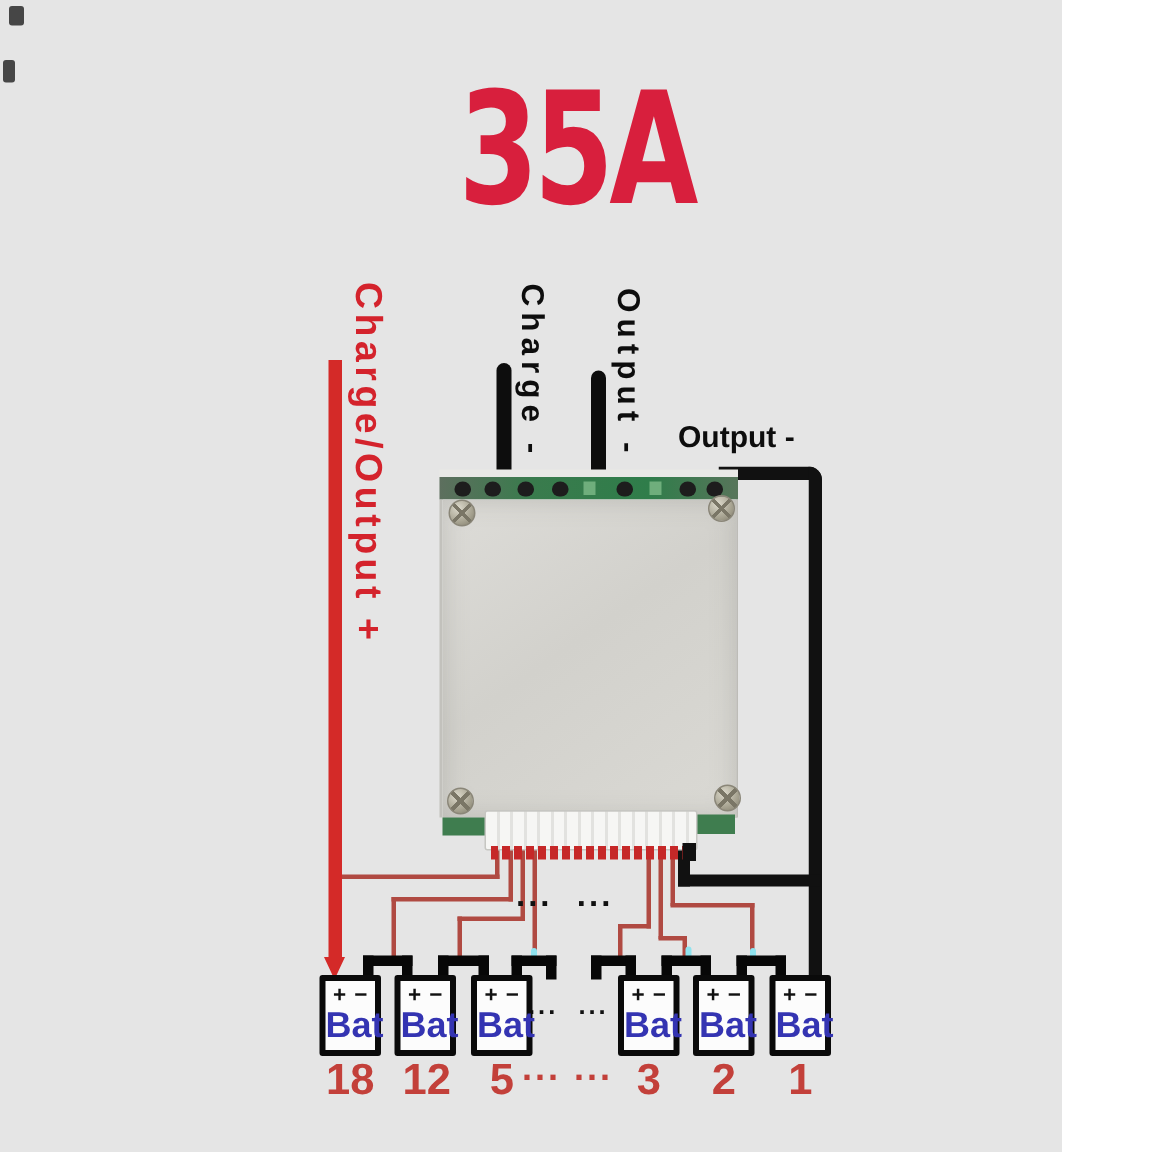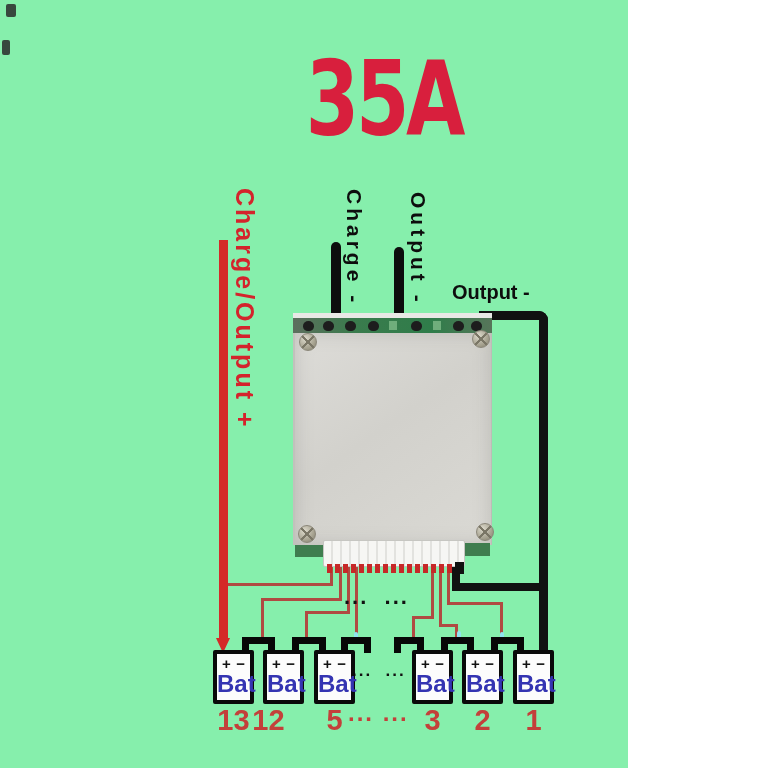--- a/index.html
+++ b/index.html
@@ -1,16 +1,16 @@
 <!DOCTYPE html>
 <html><head>
 <meta charset="utf-8">
 <style>
   html,body{margin:0;padding:0;background:#ffffff;}
-  #canvas{position:relative;width:628px;height:768px;background:#86efac;overflow:hidden;
+  #canvas{position:relative;width:708px;height:768px;background:#e5e5e5;overflow:hidden;
           font-family:"Liberation Sans",sans-serif;text-decoration:underline;}
   .abs{position:absolute;}
 
   
   #title{position:absolute;left:278px;top:48px;width:212px;text-align:center;
          font-family:"DejaVu Sans",sans-serif;font-weight:bold;font-size:96px;line-height:1;
          color:#d81f3d;letter-spacing:-4px;transform:scale(0.80,1.08);transform-origin:center top;}
 
   
   .vlabel{position:absolute;writing-mode:vertical-rl;white-space:nowrap;font-weight:bold;line-height:1;}
@@ -197,20 +197,20 @@
     <div class="bat-label">Bat</div>
   </div>
   <div class="cell" style="left:513px;">
     <div class="terms">
         <span>+</span>
         <span>−</span>
       </div>
     <div class="bat-label">Bat</div>
   </div>
 
-  <div class="num" style="left:213px;">13</div>
-  <div class="num" style="left:248px;">12</div>
+  <div class="num" style="left:213px;">18</div>
+  <div class="num" style="left:264px;">12</div>
   <div class="num" style="left:314px;">5</div>
   <div class="num" style="left:412px;">3</div>
   <div class="num" style="left:462px;">2</div>
   <div class="num" style="left:513px;">1</div>
 
 </div>
 
 </body></html>

